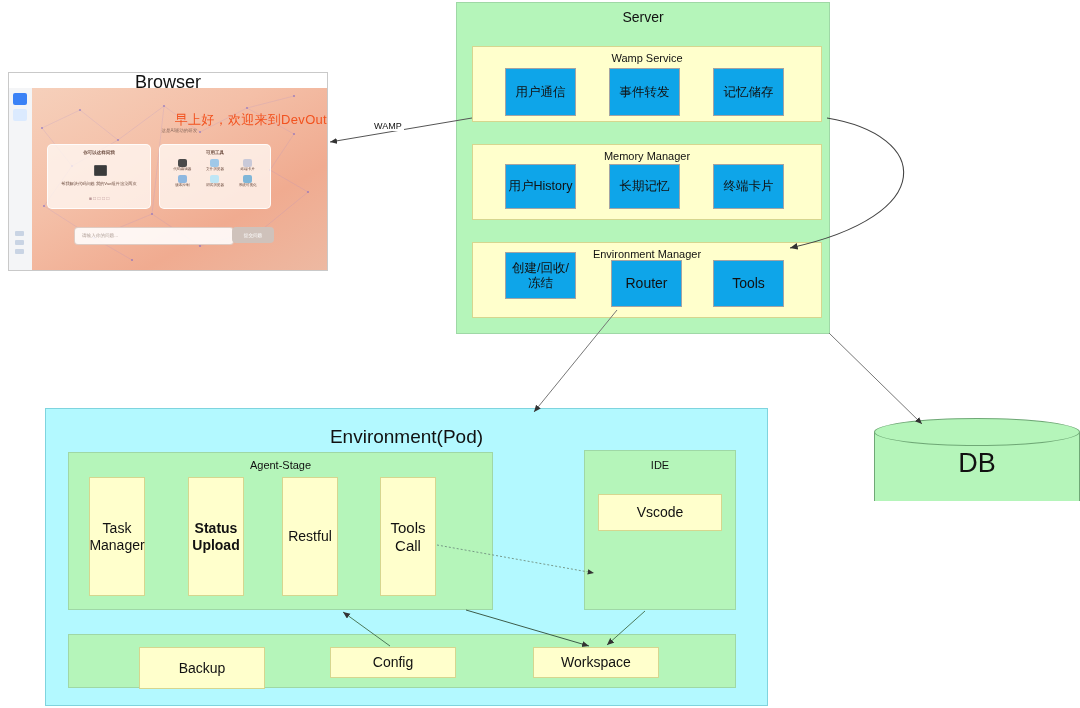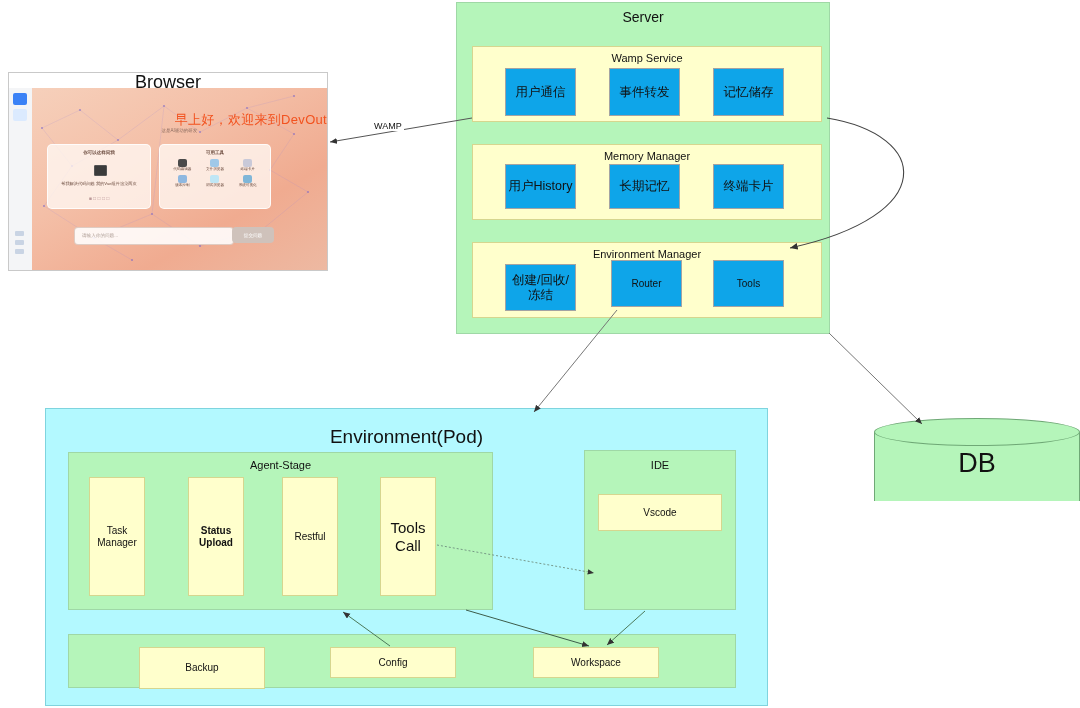--- a/index.html
+++ b/index.html
@@ -27,21 +27,21 @@
   .centertext{
     position:absolute;inset:0;
     display:flex;align-items:center;justify-content:center;
     text-align:center;color:#111;line-height:1.15;
     padding:2px;box-sizing:border-box;
   }
   .t-server{font-size:14px;}
   .t-pod{font-size:19px;}
   .t-sub{font-size:11px;}
   .t-cn{font-size:12.5px;}
-  .t-en{font-size:10px;}
+  .t-en{font-size:14px;}
   .t-small{font-size:15px;}
   .t-db{font-size:27px;}
 
   
   #browser-window{
     position:absolute;left:8px;top:72px;width:320px;height:199px;
     background:#ffffff;border:1px solid #c9c9c9;box-sizing:border-box;
   }
   #browser-title{
     position:absolute;left:8px;top:72px;width:320px;
@@ -171,21 +171,21 @@
   <div class="box cyan" style="left:609px;top:164px;width:71px;height:45px;">
     <div class="centertext t-cn">长期记忆</div>
   </div>
   <div class="box cyan" style="left:713px;top:164px;width:71px;height:45px;">
     <div class="centertext t-cn">终端卡片</div>
   </div>
 
   <div class="box yellow" style="left:472px;top:242px;width:350px;height:76px;">
     <div class="grouptitle t-sub" style="top:5px;">Environment Manager</div>
   </div>
-  <div class="box cyan" style="left:505px;top:264px;width:71px;height:47px;">
+  <div class="box cyan" style="left:505px;top:252px;width:71px;height:47px;">
     <div class="centertext t-cn">创建/回收/冻结</div>
   </div>
   <div class="box cyan" style="left:611px;top:260px;width:71px;height:47px;">
     <div class="centertext t-en">Router</div>
   </div>
   <div class="box cyan" style="left:713px;top:260px;width:71px;height:47px;">
     <div class="centertext t-en">Tools</div>
   </div>
 
   <div class="box podcyan" style="left:45px;top:408px;width:723px;height:298px;">

